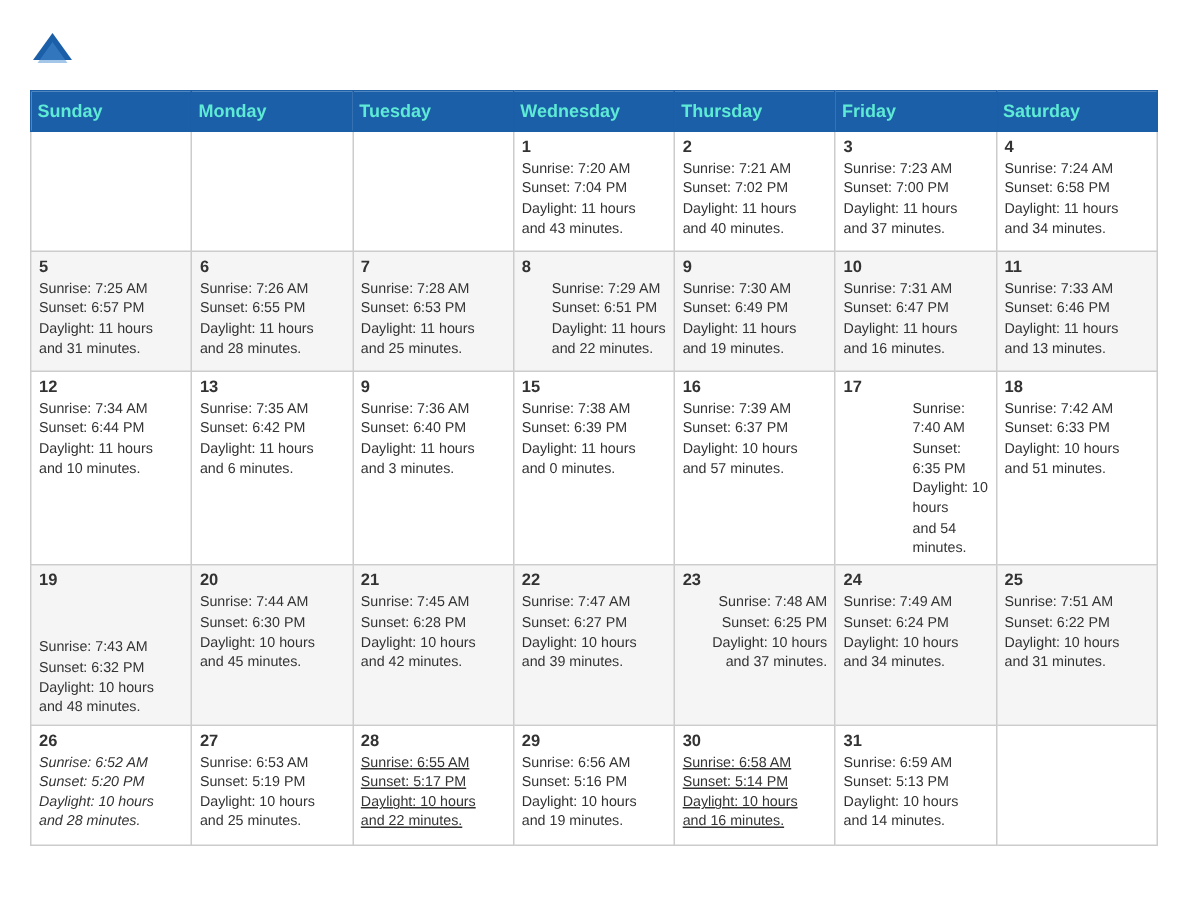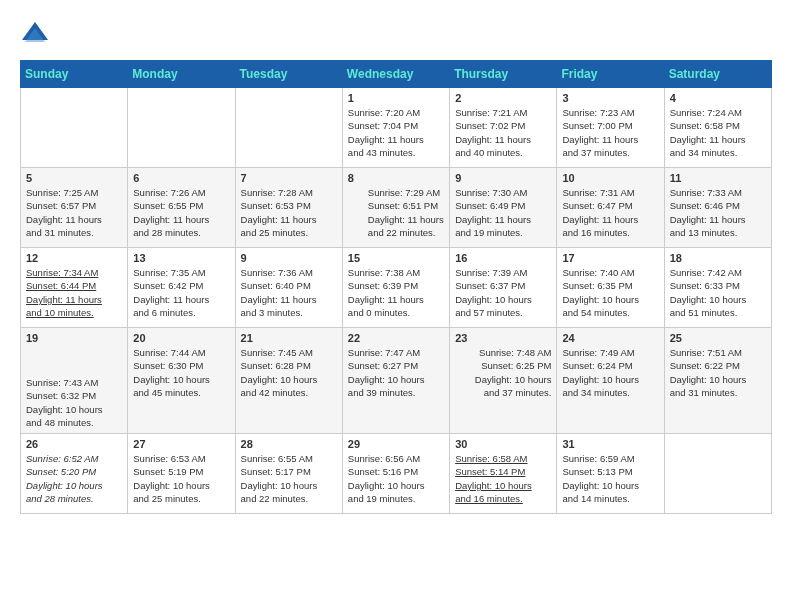--- a/index.html
+++ b/index.html
@@ -206,21 +206,21 @@
           <span class="day-number">11</span>
           <div class="day-info" style="white-space: pre-line;">Sunrise: 7:33 AM
 Sunset: 6:46 PM
 Daylight: 11 hours
 and 13 minutes.</div>
         </td>
       </tr>
       <tr>
         <td>
           <span class="day-number">12</span>
-          <div class="day-info" style="white-space: pre-line; text-decoration: underline;">Sunrise: 7:34 AM
+          <div class="day-info" style="white-space: pre-line;">Sunrise: 7:34 AM
 Sunset: 6:44 PM
 Daylight: 11 hours
 and 10 minutes.</div>
         </td>
         <td>
           <span class="day-number">13</span>
           <div class="day-info" style="white-space: pre-line;">Sunrise: 7:35 AM
 Sunset: 6:42 PM
 Daylight: 11 hours
 and 6 minutes.</div>
@@ -241,21 +241,21 @@
         </td>
         <td>
           <span class="day-number">16</span>
           <div class="day-info" style="white-space: pre-line;">Sunrise: 7:39 AM
 Sunset: 6:37 PM
 Daylight: 10 hours
 and 57 minutes.</div>
         </td>
         <td>
           <span class="day-number">17</span>
-          <div class="day-info" style="white-space: pre-line;">Sunrise: 7:40 AM
+          <div class="day-info" style="white-space: pre-line; margin-left: 46px;">Sunrise: 7:40 AM
 Sunset: 6:35 PM
 Daylight: 10 hours
 and 54 minutes.</div>
         </td>
         <td>
           <span class="day-number">18</span>
           <div class="day-info" style="white-space: pre-line;">Sunrise: 7:42 AM
 Sunset: 6:33 PM
 Daylight: 10 hours
 and 51 minutes.</div>
@@ -322,21 +322,21 @@
         </td>
         <td>
           <span class="day-number">27</span>
           <div class="day-info" style="white-space: pre-line;">Sunrise: 6:53 AM
 Sunset: 5:19 PM
 Daylight: 10 hours
 and 25 minutes.</div>
         </td>
         <td>
           <span class="day-number">28</span>
-          <div class="day-info" style="white-space: pre-line;">Sunrise: 6:55 AM
+          <div class="day-info" style="white-space: pre-line; text-decoration: underline;">Sunrise: 6:55 AM
 Sunset: 5:17 PM
 Daylight: 10 hours
 and 22 minutes.</div>
         </td>
         <td>
           <span class="day-number">29</span>
           <div class="day-info" style="white-space: pre-line;">Sunrise: 6:56 AM
 Sunset: 5:16 PM
 Daylight: 10 hours
 and 19 minutes.</div>

